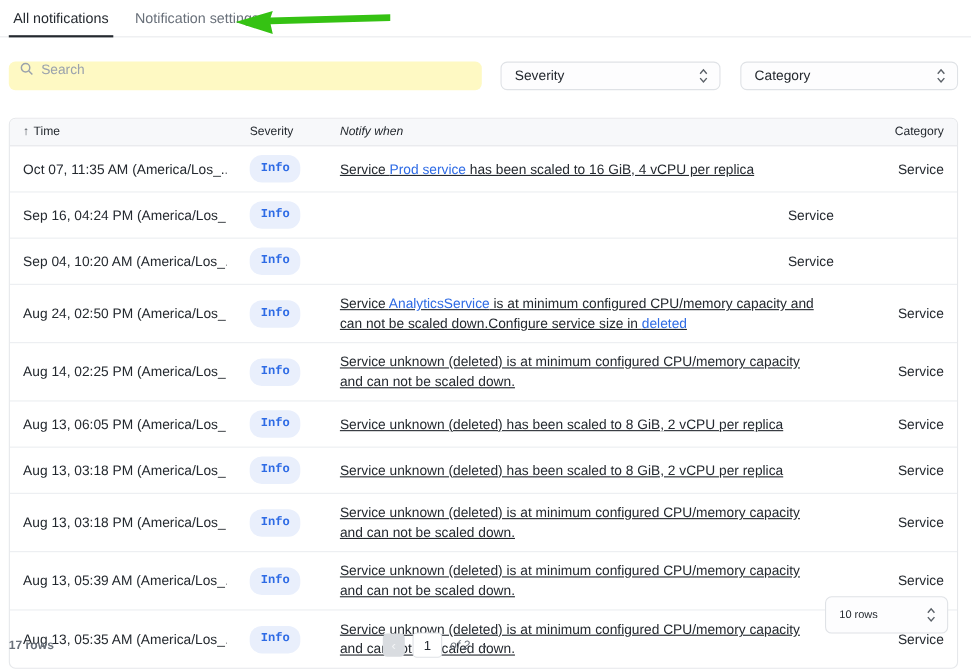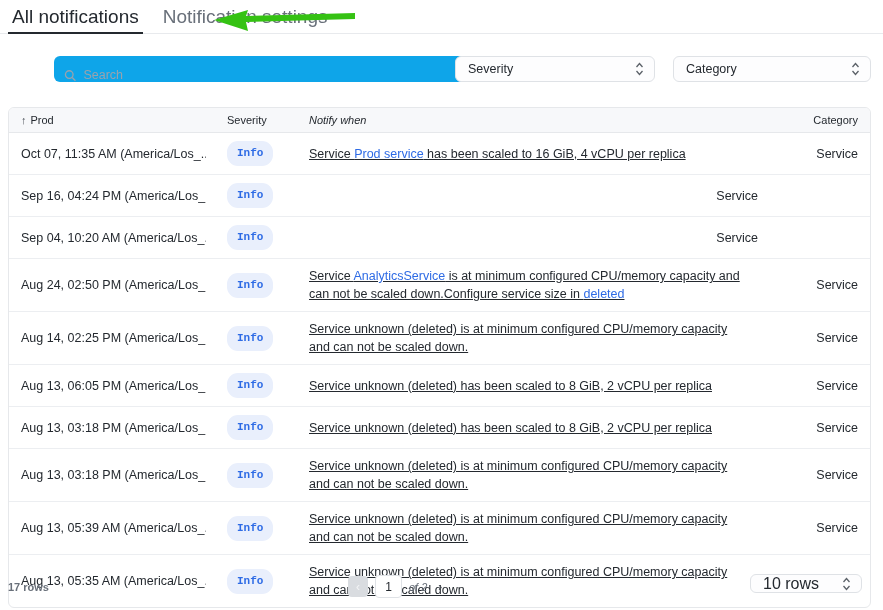--- a/index.html
+++ b/index.html
@@ -2,28 +2,28 @@
 <html><head>
 <meta charset="utf-8">
 <style>
   * { margin:0; padding:0; box-sizing:border-box; }
   html,body { background:#fff; }
   body { font-family:"Liberation Sans", sans-serif; color:#24292f; }
   .page { position:relative; width:883px; height:610px; background:#fff; overflow:hidden; }
 
   
   .tabs { position:absolute; top:0; left:0; right:0; height:34px; border-bottom:1px solid #e8eaed; display:flex; align-items:stretch; padding-left:8px; }
-  .tab { font-size:19px; display:flex; align-items:center; padding:0 4px; margin-right:16px; cursor:pointer; position:relative; }
+  .tab { font-size:13px; display:flex; align-items:center; padding:0 4px; margin-right:16px; cursor:pointer; position:relative; }
   .tab.active { color:#24292f; font-weight:400; }
   .tab.active::after { content:""; position:absolute; left:0; right:0; bottom:-1px; height:2px; background:#24292f; }
   .tab.inactive { color:#69707a; }
   .arrow-wrap { position:absolute; left:213px; top:7px; width:142px; height:26px; }
 
   
-  .search { position:absolute; left:8px; top:56px; width:430px; height:26px; background:#0ea5e9; border-radius:6px; display:flex; align-items:flex-end; padding:0 10px;margin-left:46px; }
+  .search { position:absolute; left:8px; top:56px; width:430px; height:26px; background:#fef9c3; border-radius:6px; display:flex; align-items:flex-start; padding:0 10px; }
   .search input { border:none; outline:none; background:transparent; font-size:12.5px; color:#24292f; width:100%; margin-left:7px; font-family:"Liberation Sans", sans-serif; }
   .search input::placeholder { color:#9aa2ad; }
   .select { position:absolute; top:56px; height:26px; border:1px solid #dfe2e6; border-radius:6px; background:#fdfdfe; display:flex; align-items:center; justify-content:space-between; padding:0 10px 0 12px; font-size:12.5px; color:#24292f; cursor:pointer; }
   .select.severity { left:455px; width:200px; }
   .select.category { left:673px; width:198px; }
 
   
   .table { position:absolute; left:8px; top:107px; width:863px; border:1px solid #e6e8eb; border-radius:6px; background:#fff; overflow:hidden; }
   .thead { display:grid; grid-template-columns:197px 85px 1fr 100px; background:#f7f8fa; border-bottom:1px solid #e6e8eb; height:25px; align-items:center; font-size:11px; color:#24292f; }
   .thead .h-time { padding-left:12px; display:flex; align-items:center; gap:4px; cursor:pointer; }
@@ -41,21 +41,21 @@
   .badge { display:inline-block; background:#e9effc; color:#2e6be5; font-size:11px; font-weight:bold; padding:3px 10px 4px; border-radius:11px; }
   .link { color:#2e6be5; cursor:pointer; }
 
   
   .rows-count { position:absolute; left:8px; top:581px; font-size:11px; color:#69707a;font-weight:bold; }
   .pager { position:absolute; left:348px; top:575px; display:flex; align-items:center; gap:7px; }
   .pg-prev { width:20px; height:21px; background:#d9dce0; border:none; border-radius:4px; color:#f3f4f6; font-size:12px; line-height:1; cursor:default; }
   .pg-input { width:27px; height:23px; border:1px solid #dfe2e6; border-radius:4px; text-align:center; font-size:12px; color:#24292f; outline:none; font-family:"Liberation Sans", sans-serif; }
   .pg-of { font-size:11px; color:#69707a;font-style:italic; }
   .pg-next { background:none; border:none; color:#4b5158; font-size:12px; cursor:pointer; padding:2px 4px; }
-  .select.pagesize { left:750px; top:574px; width:112px; height:19px; position:absolute; font-size:16px; }
+  .select.pagesize { left:750px; top:542px; width:112px; height:34px; position:absolute; font-size:10px; }
   .chev { flex:none; }
 </style>
 </head>
 <body>
 
 <div class="page">
 
   <div class="tabs">
     <div class="tab active">
       <span>All notifications</span>
@@ -91,21 +91,21 @@
     <svg class="chev" width="9" height="14" viewBox="0 0 9 14">
       <polyline points="1.5,5 4.5,1.5 7.5,5" fill="none" stroke="#5b6168" stroke-width="1.3"></polyline>
       <polyline points="1.5,9 4.5,12.5 7.5,9" fill="none" stroke="#5b6168" stroke-width="1.3"></polyline>
     </svg>
   </div>
 
   <div class="table">
     <div class="thead">
       <div class="h-time">
         <span class="sort-ico">↑</span>
-        <span>Prod</span>
+        <span>Time</span>
       </div>
       <div class="h-sev">Severity</div>
       <div class="h-msg">Notify when</div>
       <div class="h-cat">Category</div>
     </div>
     <div id="tbody">
   <div class="trow">
     <div class="cell time">Oct 07, 11:35 AM (America/Los_...</div>
     <div class="cell sev">
       <span class="badge">Info</span>

